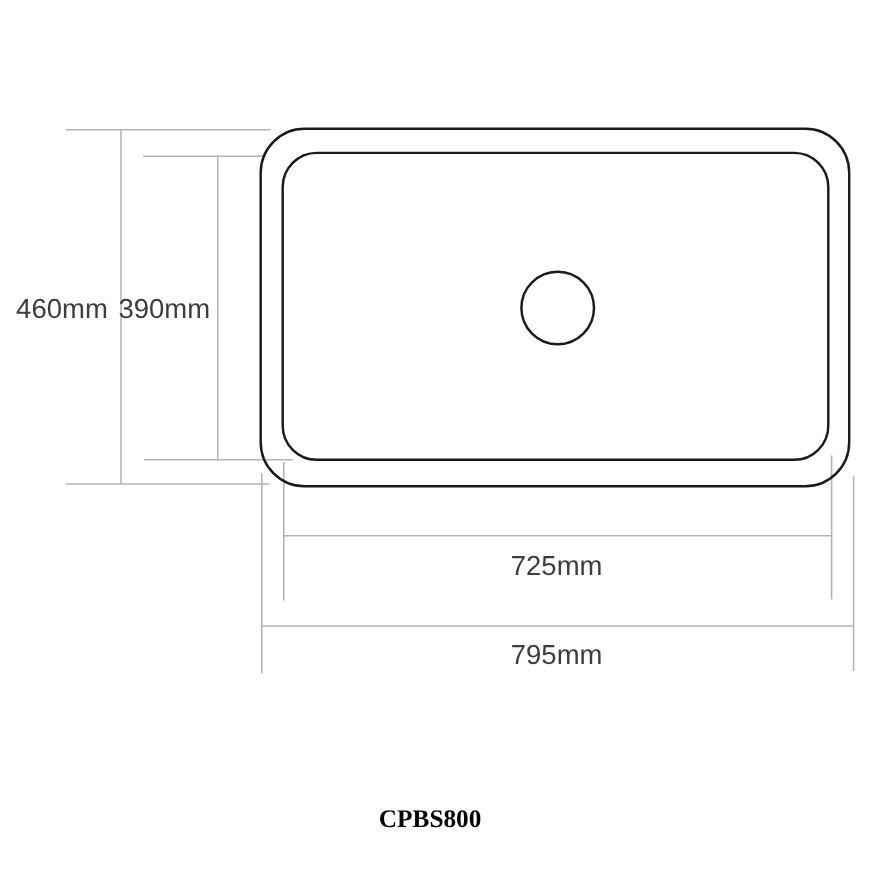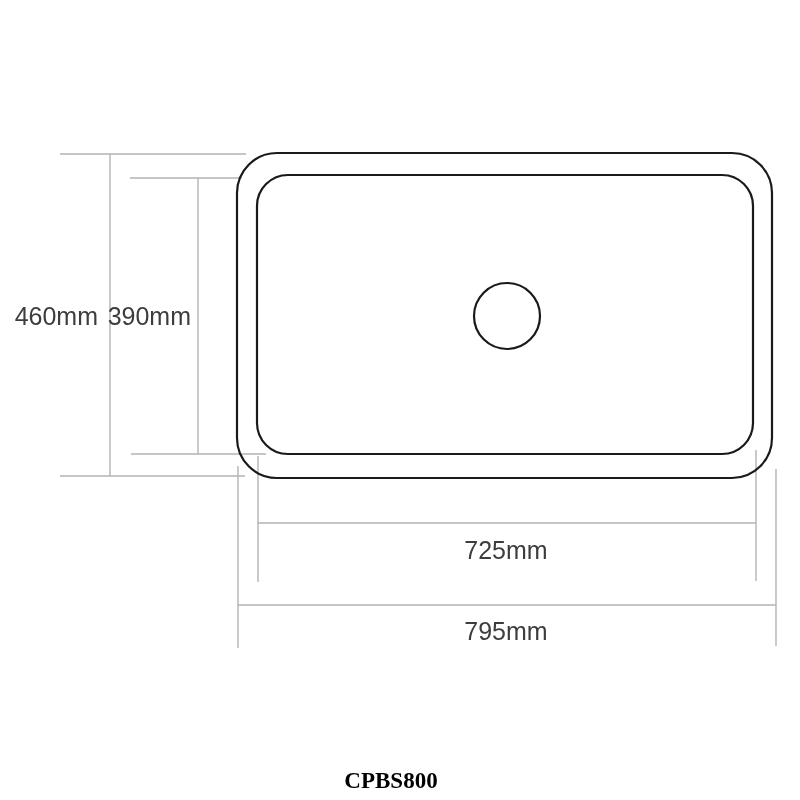--- a/index.html
+++ b/index.html
@@ -9,21 +9,21 @@
     --label-color:#3d3d3d;
     --product-code-color:#000000;
   }
   html,body{margin:0;padding:0;}
   body{
     width:800px;height:800px;
     background:var(--background);
     font-family:"Liberation Sans", sans-serif;
     overflow:hidden;
   }
-  .canvas{position:relative;width:800px;height:652px;background:var(--background);margin-top:36px;}
+  .canvas{position:relative;width:800px;height:652px;background:var(--background);}
   svg{display:block;}
   .outline{fill:none;stroke:var(--outline-color);stroke-width:2.2;}
   .dimline{stroke:var(--dimension-line-color);stroke-width:1.4;fill:none;}
   .dim-label{
     font-family:"Liberation Sans", sans-serif;
     font-size:25px;
     fill:var(--label-color);
   }
   .product-code{
     font-family:"Liberation Serif", serif;

